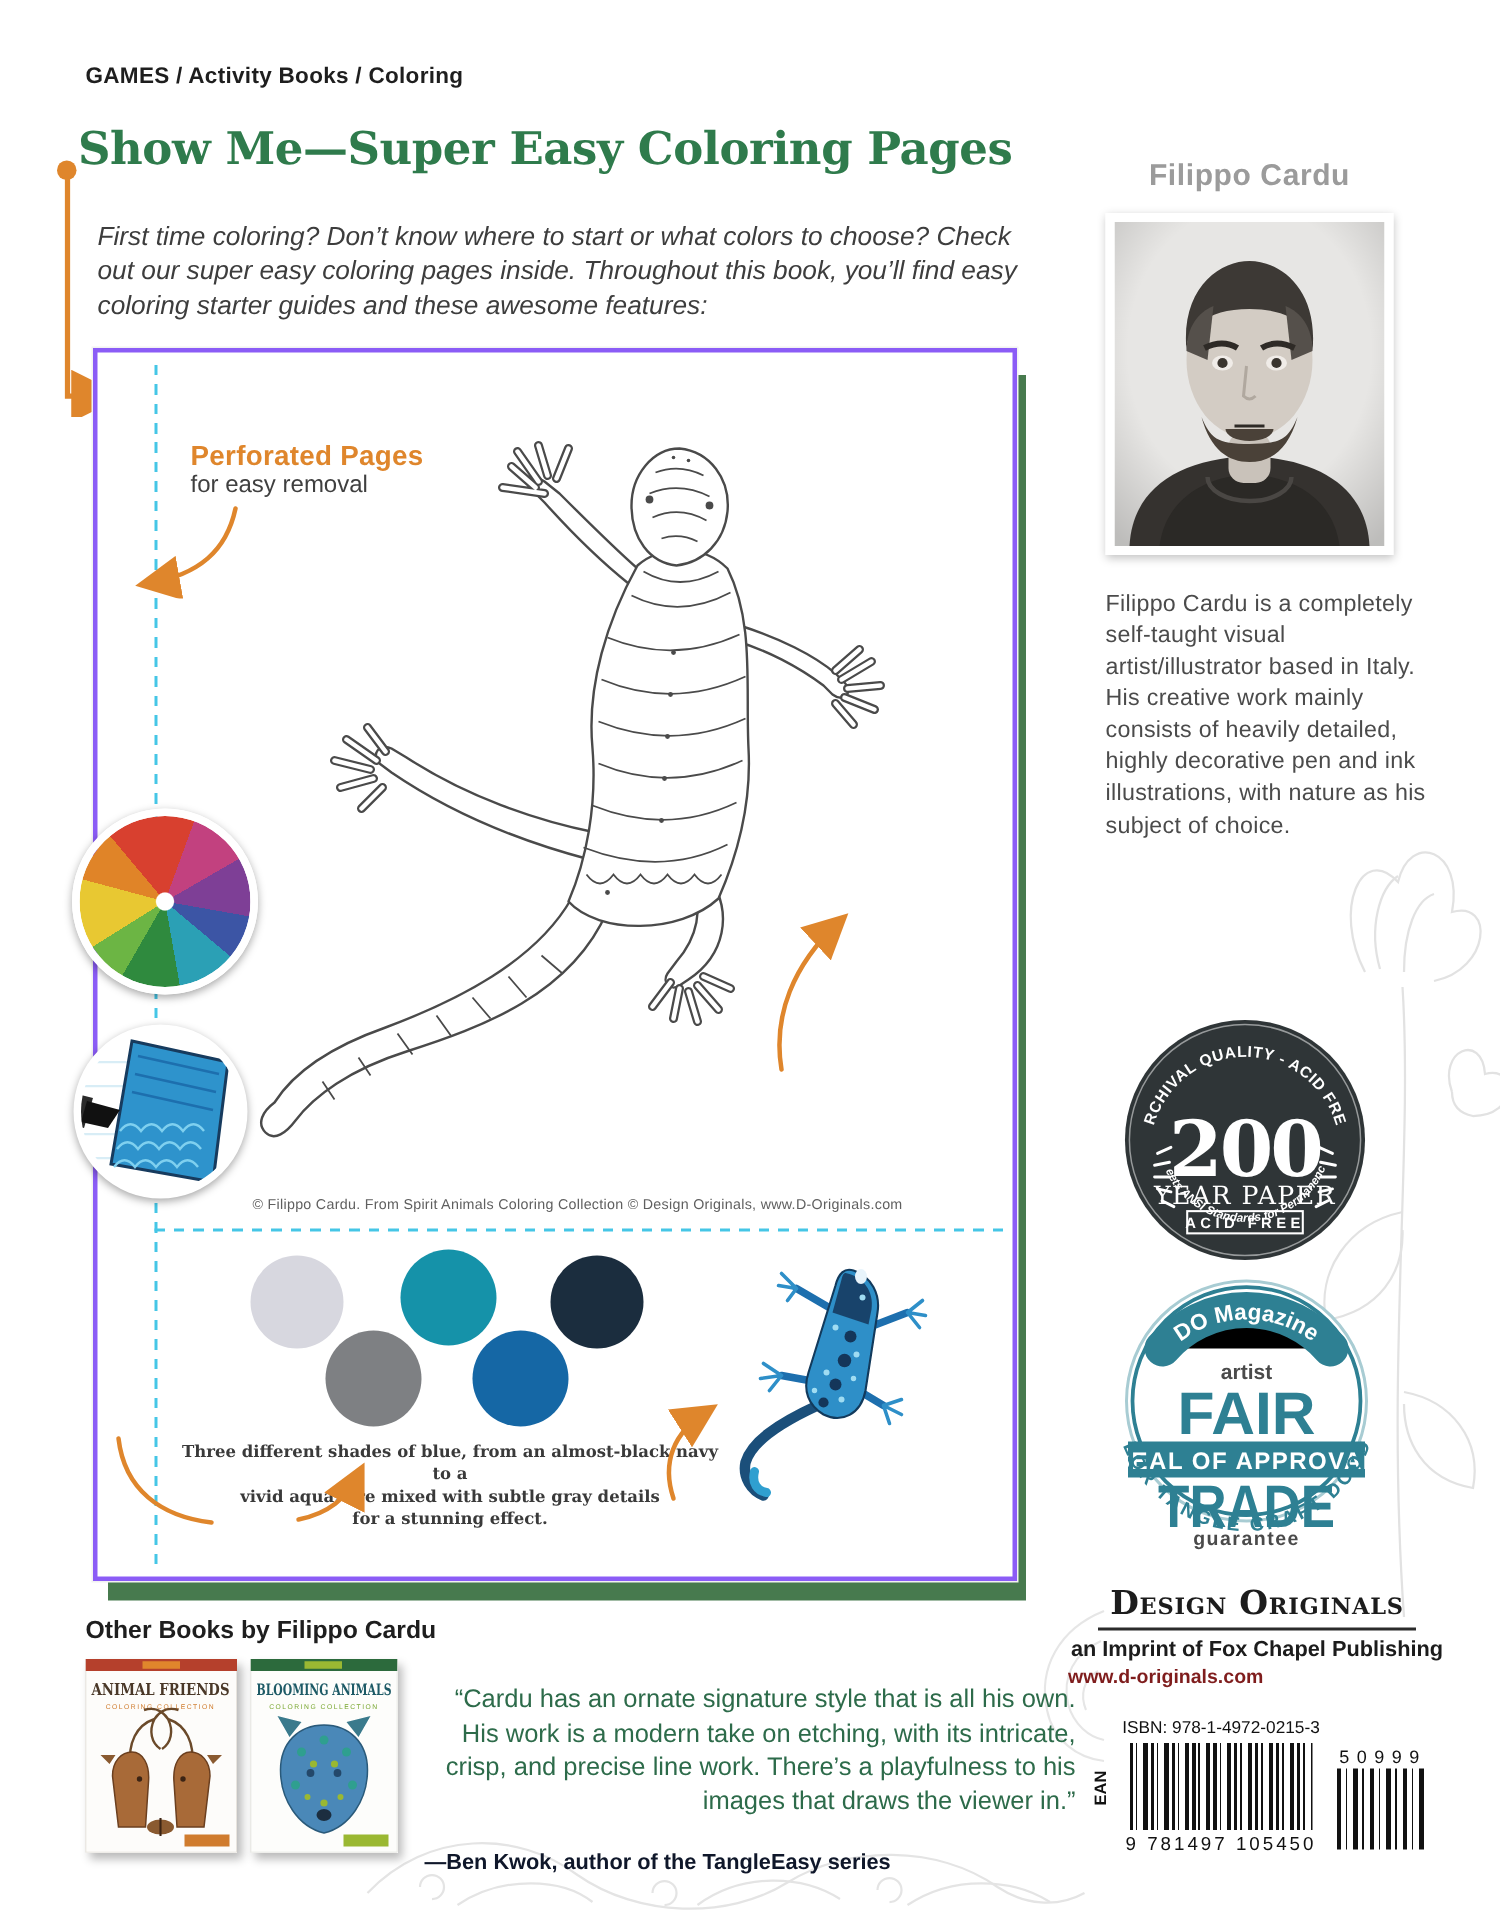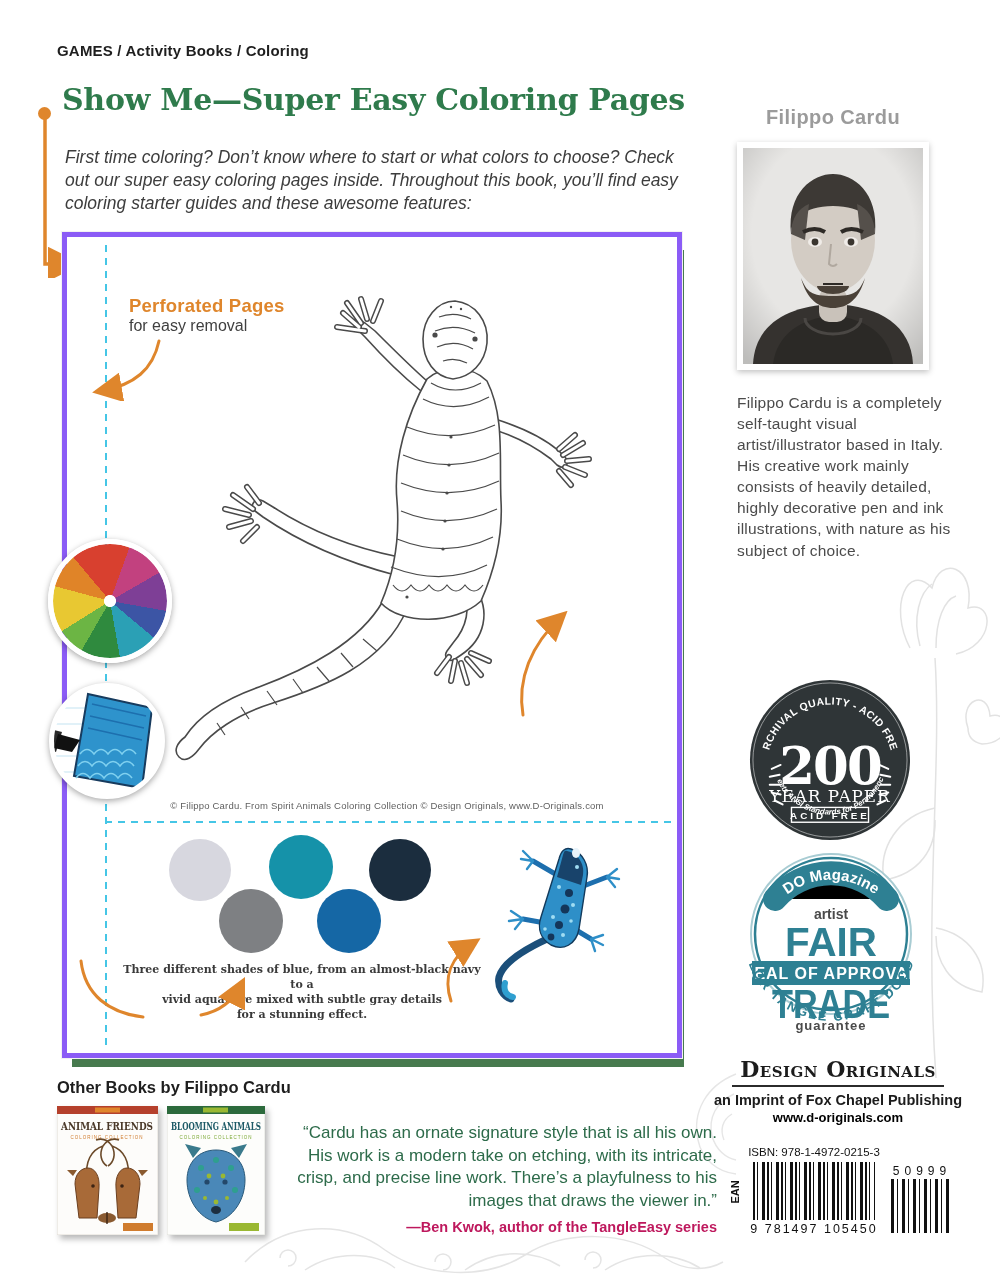--- a/index.html
+++ b/index.html
@@ -10,51 +10,51 @@
   
   .cat{font-size:15px;font-weight:bold;color:#1e1e1e;letter-spacing:.2px;}
   .price{font-size:11px;color:#1a1a1a;text-align:right;}
   .price .big{font-size:15px;font-weight:bold;}
   .price .uk{font-style:italic;}
   
   .headline{font-family:"DejaVu Serif",serif;font-weight:bold;font-size:30px;color:#2f7b4c;letter-spacing:-.3px;}
   .introtext{font-size:17.5px;font-style:italic;color:#3d3d3d;line-height:1.32;}
   
   .sheet{background:#477a4e;}
-  .page{background:#fff;border:5px solid #8b5cf6;box-shadow:0 0 0 1px #f2f2f2;}
+  .page{background:#fff;border:3px solid #8b5cf6;box-shadow:0 0 0 1px #f2f2f2;}
   .vdash{width:2px;background-image:repeating-linear-gradient(180deg,#45c6e6 0 7px,transparent 7px 13px);}
   .hdash{height:2px;background-image:repeating-linear-gradient(90deg,#45c6e6 0 7px,transparent 7px 13px);}
   .callout-t{font-size:18.5px;font-weight:bold;color:#df862c;letter-spacing:.2px;}
   .callout-s{font-size:16px;color:#3f3f3f;}
   .credit{font-size:9.5px;color:#5f5f5f;text-align:center;letter-spacing:.2px;}
   .dot{border-radius:50%;}
   .palette-cap{font-family:"DejaVu Serif",serif;font-size:11px;font-weight:bold;color:#3a3a3a;text-align:center;line-height:1.35;}
   
   .author-name{font-size:20px;font-weight:bold;color:#9b9b9b;text-align:center;letter-spacing:.4px;}
   .photo{background:#fff;border:6px solid #fff;box-shadow:0 2px 6px rgba(0,0,0,.25);}
   .bio{font-size:15.5px;color:#4b4b4b;line-height:1.36;letter-spacing:.2px;}
   
   .pubname{font-family:"DejaVu Serif",serif;font-variant:small-caps;font-weight:bold;font-size:22px;color:#1c1c1c;letter-spacing:.5px;text-align:center;}
   .pubrule{height:2px;background:#2b2b2b;margin:3px auto 5px auto;width:212px;}
   .imprint{font-size:14.5px;font-weight:bold;color:#1c1c1c;text-align:center;}
-  .website{font-size:13px;font-weight:bold;color:#000000;text-align:center;margin-top:2px;}
+  .website{font-size:13px;font-weight:bold;color:#7f1d1d;margin-top:2px;}
   
   .isbn{font-size:11.5px;color:#111;text-align:center;}
   .bars{background:
      repeating-linear-gradient(90deg,#111 0 2px,#fff 2px 4px,#111 4px 5px,#fff 5px 9px,#111 9px 12px,#fff 12px 14px);}
   .bars2{background:
      repeating-linear-gradient(90deg,#111 0 3px,#fff 3px 6px,#111 6px 7px,#fff 7px 11px);}
   .bdigits{font-size:12.5px;color:#111;letter-spacing:2px;text-align:center;}
   .addigits{font-size:12px;color:#111;letter-spacing:5px;text-align:center;}
   .ean{font-size:11px;font-weight:bold;color:#111;transform:rotate(-90deg);transform-origin:center;}
   
   .ob-head{font-size:16.5px;font-weight:bold;color:#1e1e1e;}
   .bookshadow{box-shadow:3px 4px 6px rgba(0,0,0,.28);}
   .quote{font-family:Liberation Sans, sans-serif;font-size:17px;color:#2d6b4a;text-align:right;line-height:1.33;}
-  .attrib{font-size:14.5px;font-weight:bold;color:#be185d;text-align:right;margin-top:7px;}
+  .attrib{font-size:14.5px;font-weight:bold;color:#0f172a;text-align:left;margin-top:22px;}
   .circle-inset{border-radius:50%;border:5px solid #fff;box-shadow:0 2px 6px rgba(0,0,0,.35);overflow:hidden;}
 </style>
 </head>
 <body>
 
 <div id="cover">
 
   <svg class="abs" style="left:840px;top:548px;" width="160" height="540" viewBox="0 0 160 540" fill="none" stroke="#e2e2e2" stroke-width="1.5">
     <path d="M70,100 C48,58 68,14 92,40 C100,6 136,18 128,60 C156,52 154,98 116,106"></path>
     <path d="M80,98 C72,70 80,44 92,36 M96,100 C96,72 104,52 116,48"></path>
@@ -70,21 +70,21 @@
   </svg>
   <svg class="abs" style="left:686px;top:1068px;" width="56" height="110" viewBox="0 0 56 110" fill="none" stroke="#e6e6e6" stroke-width="1.4">
     <path d="M50,6 C20,18 6,44 12,72 C16,92 32,104 50,106"></path>
     <path d="M48,26 C30,34 22,50 26,68 C30,82 40,90 50,92"></path>
     <path d="M46,46 C36,52 34,62 38,72"></path>
   </svg>
 
   <div class="abs cat" style="left:57px;top:42px;">GAMES / Activity Books / Coloring</div>
 
   <div class="abs" style="left:38px;top:107px;width:13px;height:13px;border-radius:50%;background:#df862c;"></div>
-  <h1 class="abs headline" style="left:62px;top:82px;margin:0;">Show Me—Super Easy Coloring Pages</h1>
+  <h1 class="abs headline" style="left:52px;top:82px;margin:0;">Show Me—Super Easy Coloring Pages</h1>
   <p class="abs introtext" style="left:65px;top:128px;width:628px;">First time coloring? Don’t know where to start or what colors to choose? Check out our super easy coloring pages inside. Throughout this book, you’ll find easy coloring starter guides and these awesome features:</p>
 
   <svg class="abs" style="left:36px;top:116px;" width="60" height="162" viewBox="0 0 60 162">
     <defs>
         <marker id="ah0" markerWidth="10" markerHeight="10" refX="7" refY="5" orient="auto">
           <path d="M0,0 L10,5 L0,10 z" fill="#df862c"></path>
         </marker>
       </defs>
     <path d="M9,2 L9,148 L36,148" fill="none" stroke="#df862c" stroke-width="3.5" marker-end="url(#ah0)"></path>
   </svg>

